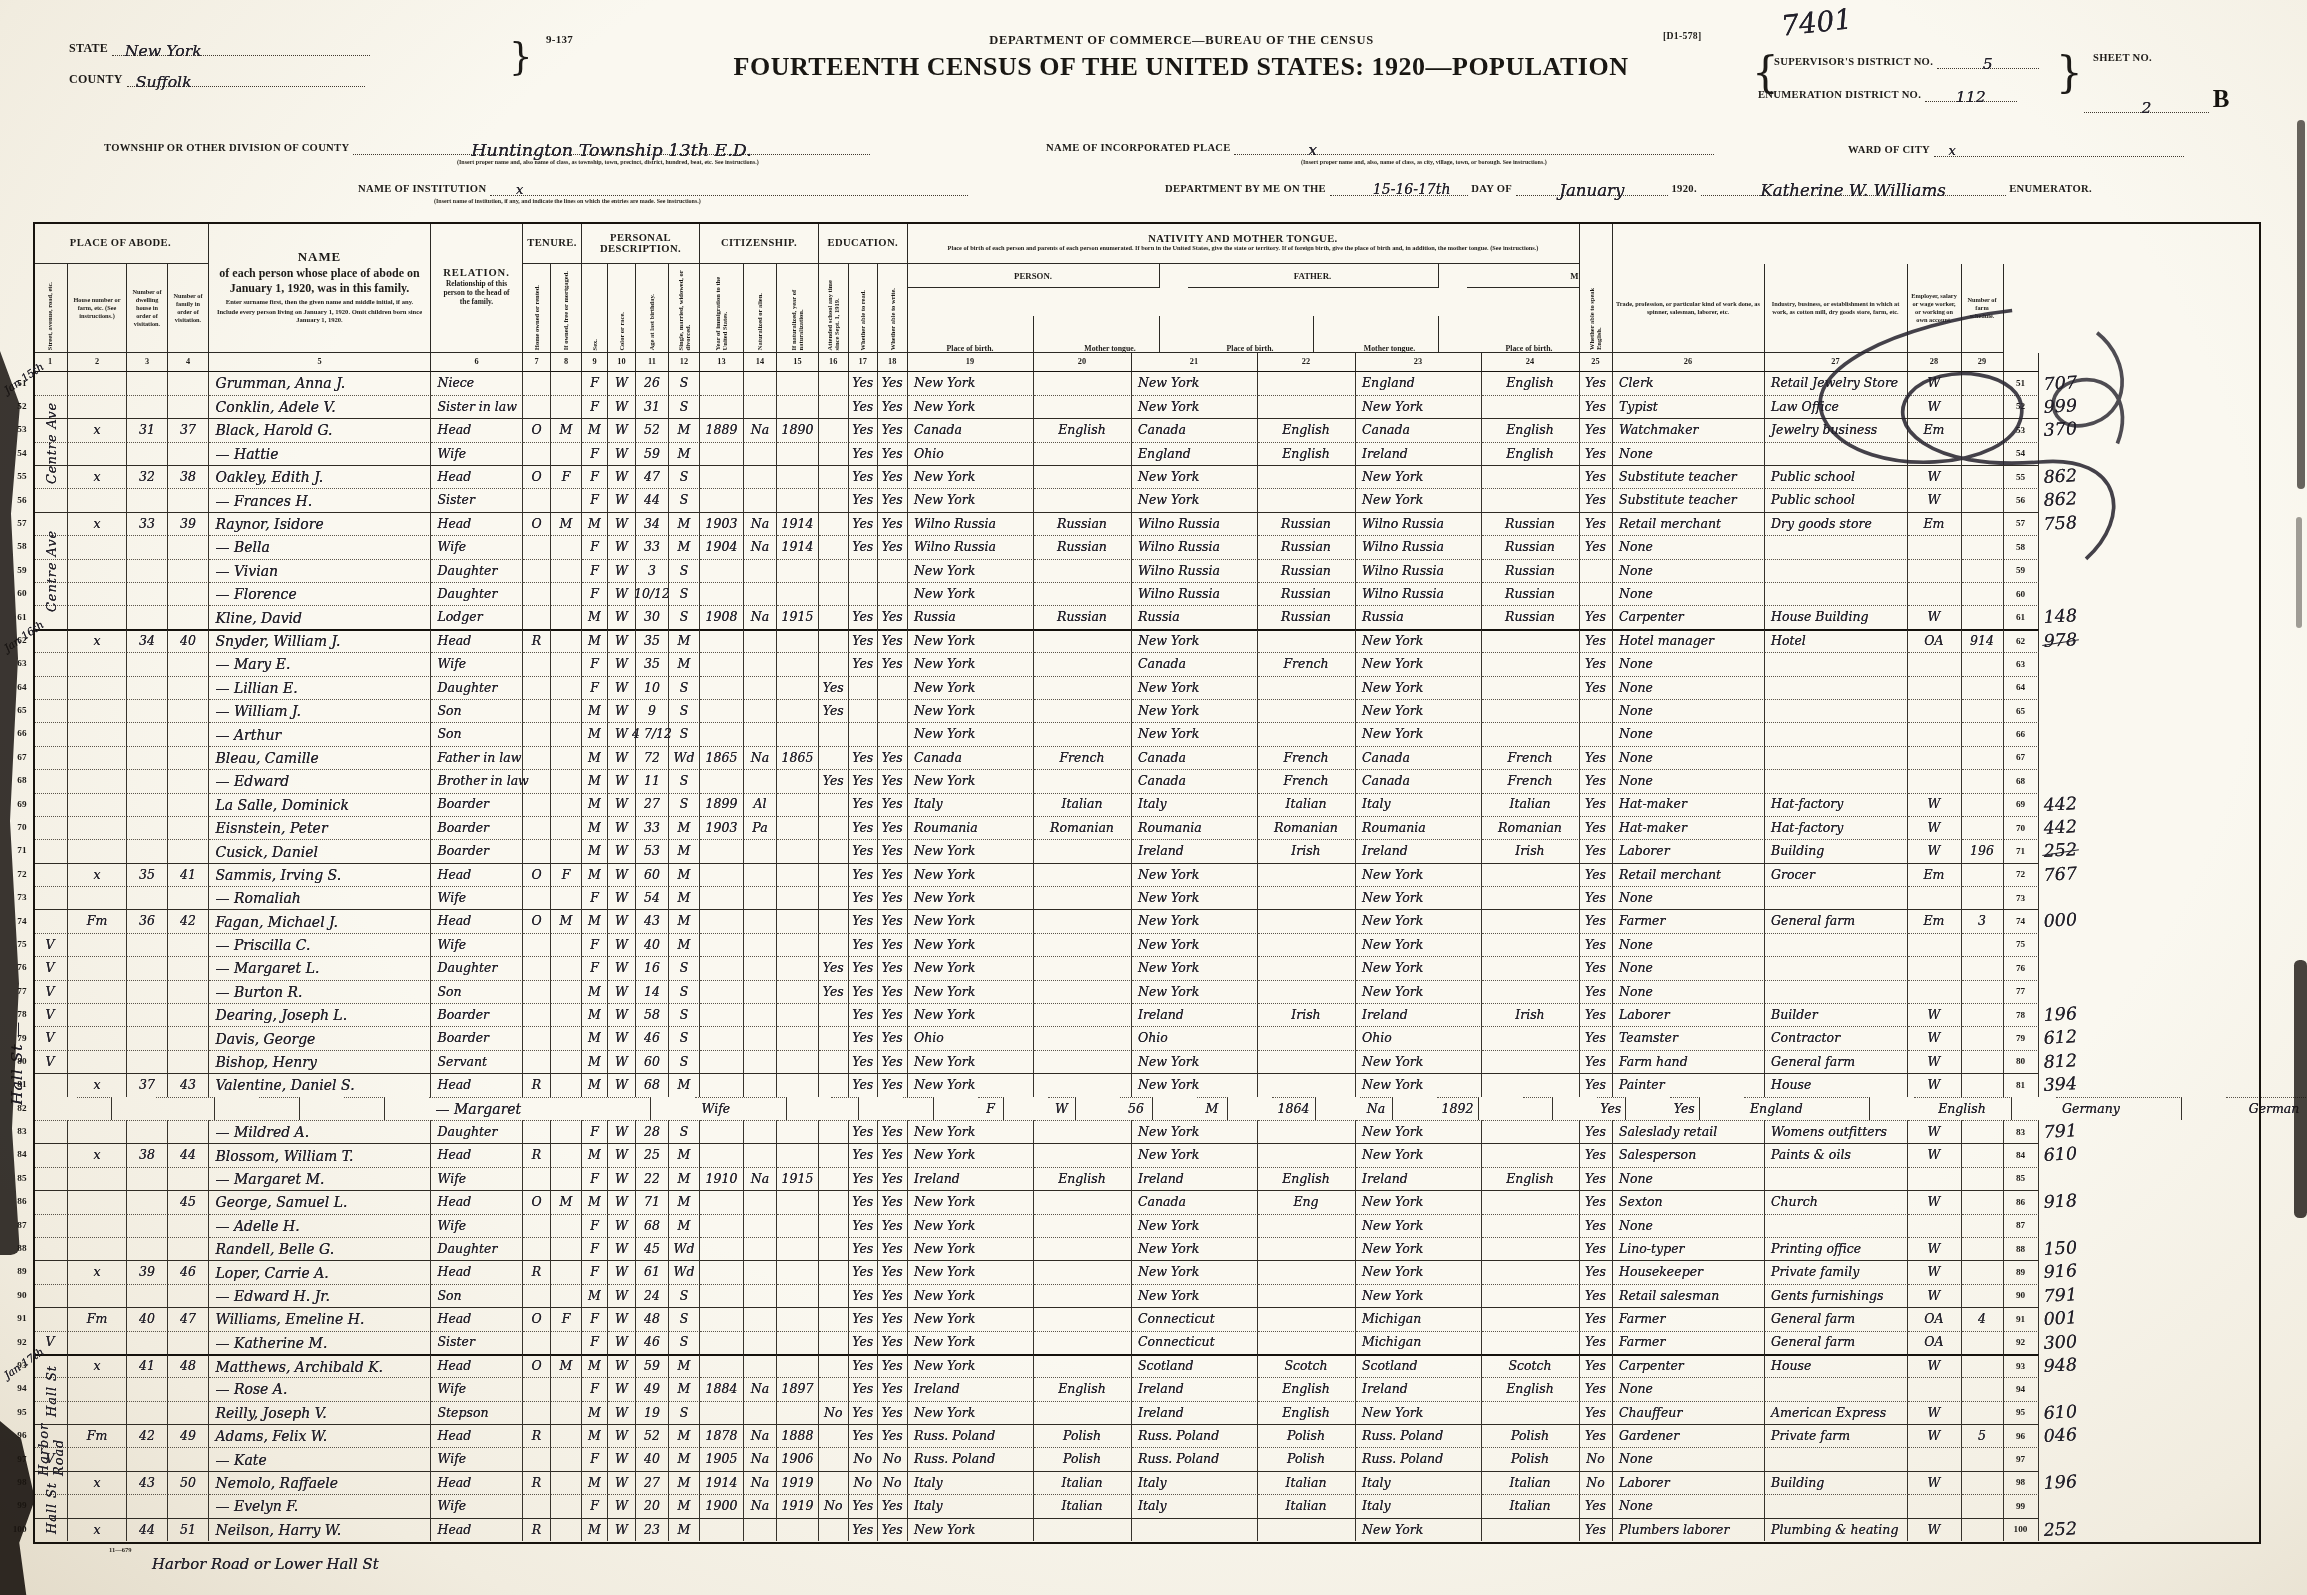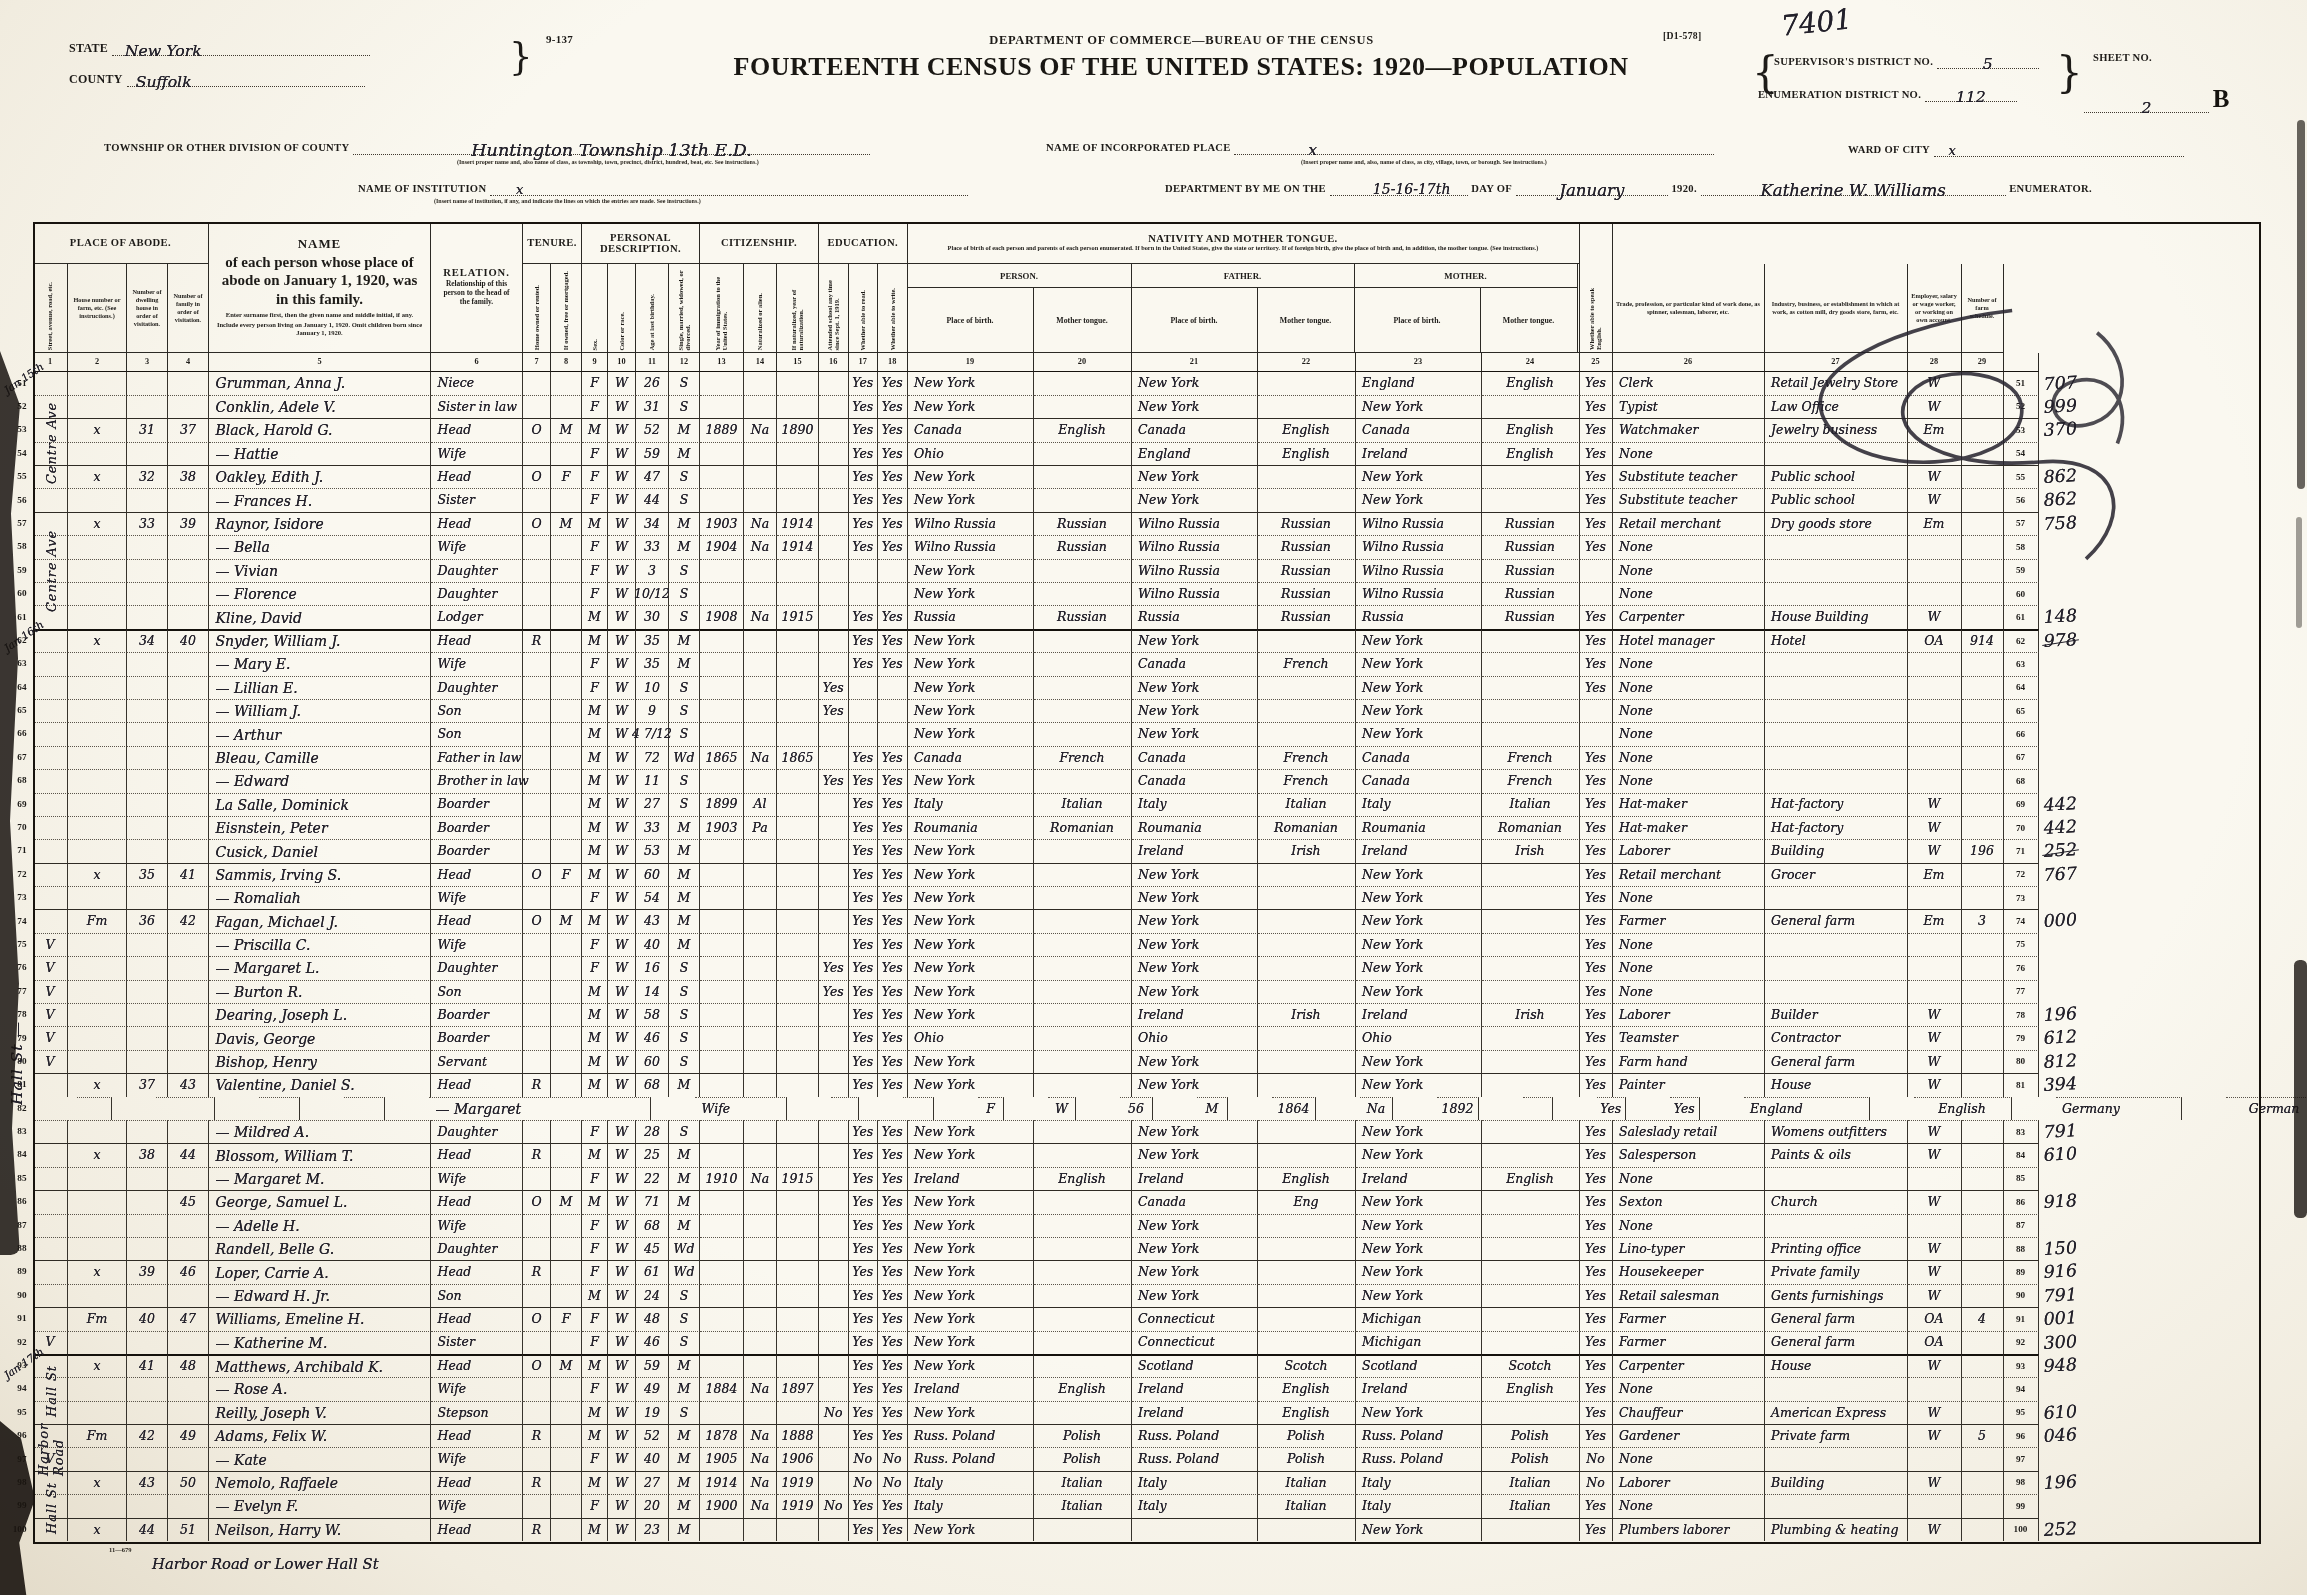--- a/index.html
+++ b/index.html
@@ -23,24 +23,24 @@
   #thead{display:grid;grid-template-rows:42px 89px 18.5px;position:relative;}
   #tbody{position:relative;}
   .th{border-right:0.9px solid #2c2a25;border-bottom:0.9px solid #2c2a25;box-sizing:border-box;overflow:hidden;display:flex;align-items:center;justify-content:center;text-align:center;color:#1d1b18;}
   .mh{border:none;background:transparent;}
   .gtitle{font-weight:700;font-size:10.6px;letter-spacing:0.4px;}
   .vcell{align-items:flex-end;justify-content:center;padding:1.8px 0.9px;}
   .vtext{writing-mode:vertical-rl;transform:rotate(180deg);font-size:6.5px;font-weight:700;line-height:1.15;text-align:left;max-height:85px;}
   .tiny{font-size:6.3px;font-weight:700;line-height:1.25;padding:0.9px 1.8px;}
   .numcell{font-size:8.3px;font-weight:700;border-bottom:1.8px solid #17130e;}
   .name-head .t1{font-weight:700;font-size:13px;letter-spacing:0.9px;}
-  .name-head .t2{font-weight:700;font-size:15px;line-height:1.25;padding:0.9px 5.5px;}
+  .name-head .t2{font-weight:700;font-size:12px;line-height:1.25;padding:0.9px 5.5px;}
   .name-head .t3{font-weight:700;font-size:6.6px;line-height:1.25;padding:0.9px 7.4px;}
   .nat-note{font-size:6.3px;font-weight:700;line-height:1.3;padding:0 9.2px;}
-  .nat-sub{display:grid;grid-template-rows:24px 65px;width:100%;height:100%;}
+  .nat-sub{display:grid;grid-template-rows:24px 65px;width:100%;height:100%;gap:28px;}
   .nat-sub .sg{border-right:0.9px solid #2c2a25;border-bottom:0.9px solid #2c2a25;display:flex;align-items:center;justify-content:center;font-weight:700;font-size:8.8px;}
   .nat-sub .sc{border-right:0.9px solid #2c2a25;display:flex;align-items:center;justify-content:center;font-weight:700;font-size:7.8px;}
   .trow{display:grid;height:23.4px;box-sizing:border-box;position:relative;}
   .td{box-sizing:border-box;border-right:0.9px solid #37332c;overflow:visible;display:flex;align-items:center;justify-content:center;white-space:nowrap;font-size:12.5px;line-height:1;}
   .td.la{justify-content:flex-start;padding-left:6.5px;}
   .td.name{font-size:14px;}
   .td.mcol{border:none;}
   .lnum{font-size:9.2px;font-weight:700;color:#1d1b18;font-family:"Liberation Serif",serif;}
   .td.lnL{justify-content:flex-end;padding-right:6.5px;}
   .td.rmv{justify-content:flex-start;padding-left:4.6px;font-size:17.5px;transform:rotate(-3deg);}

